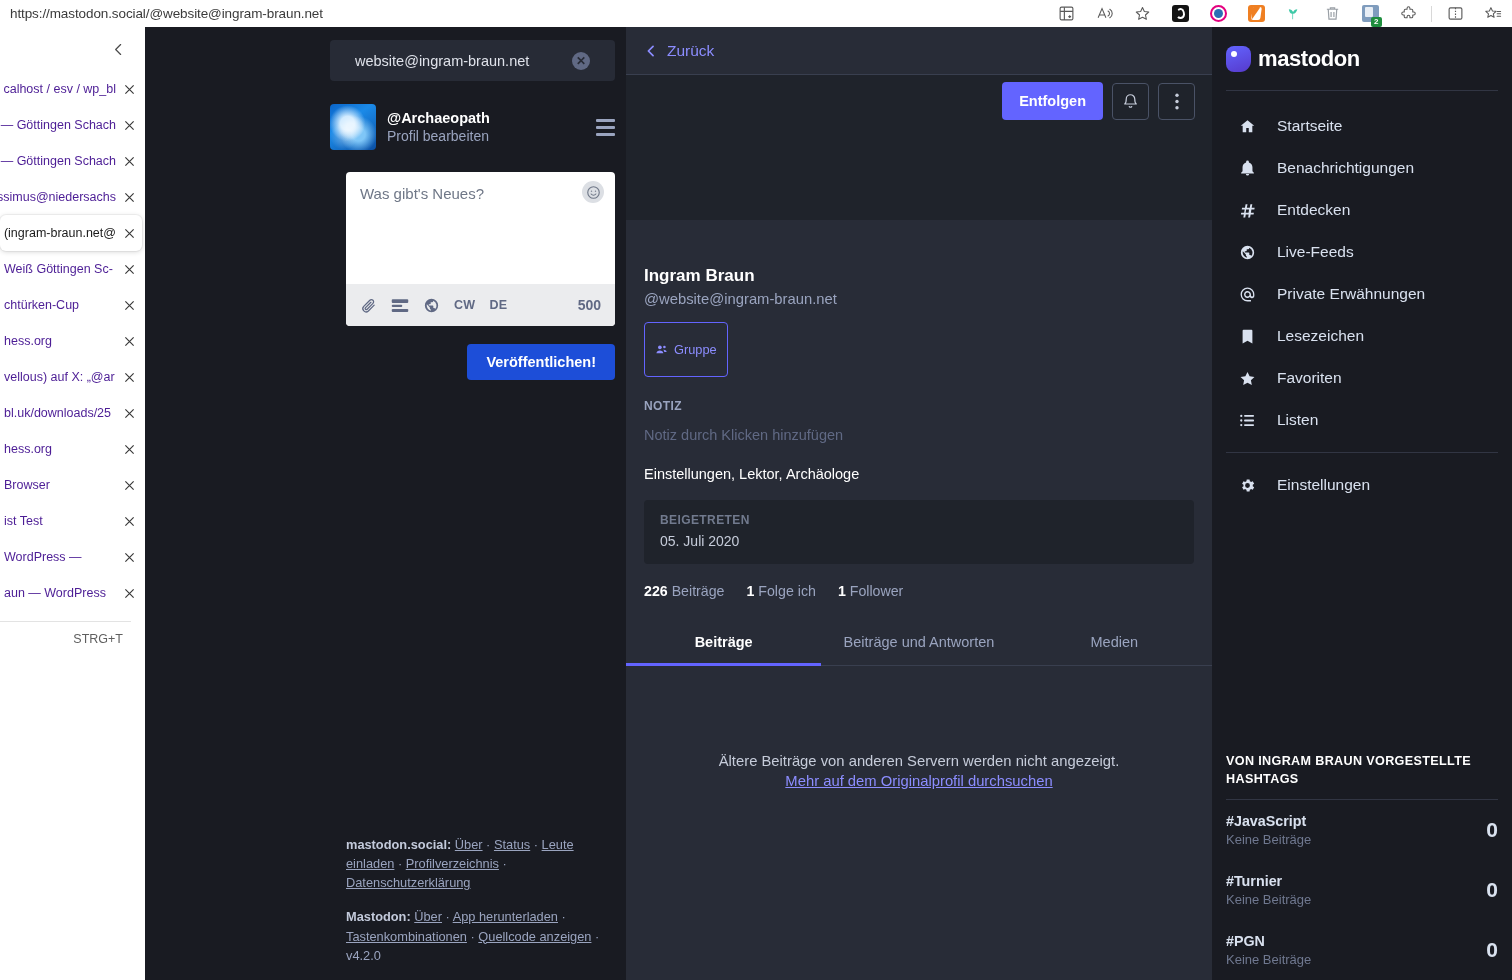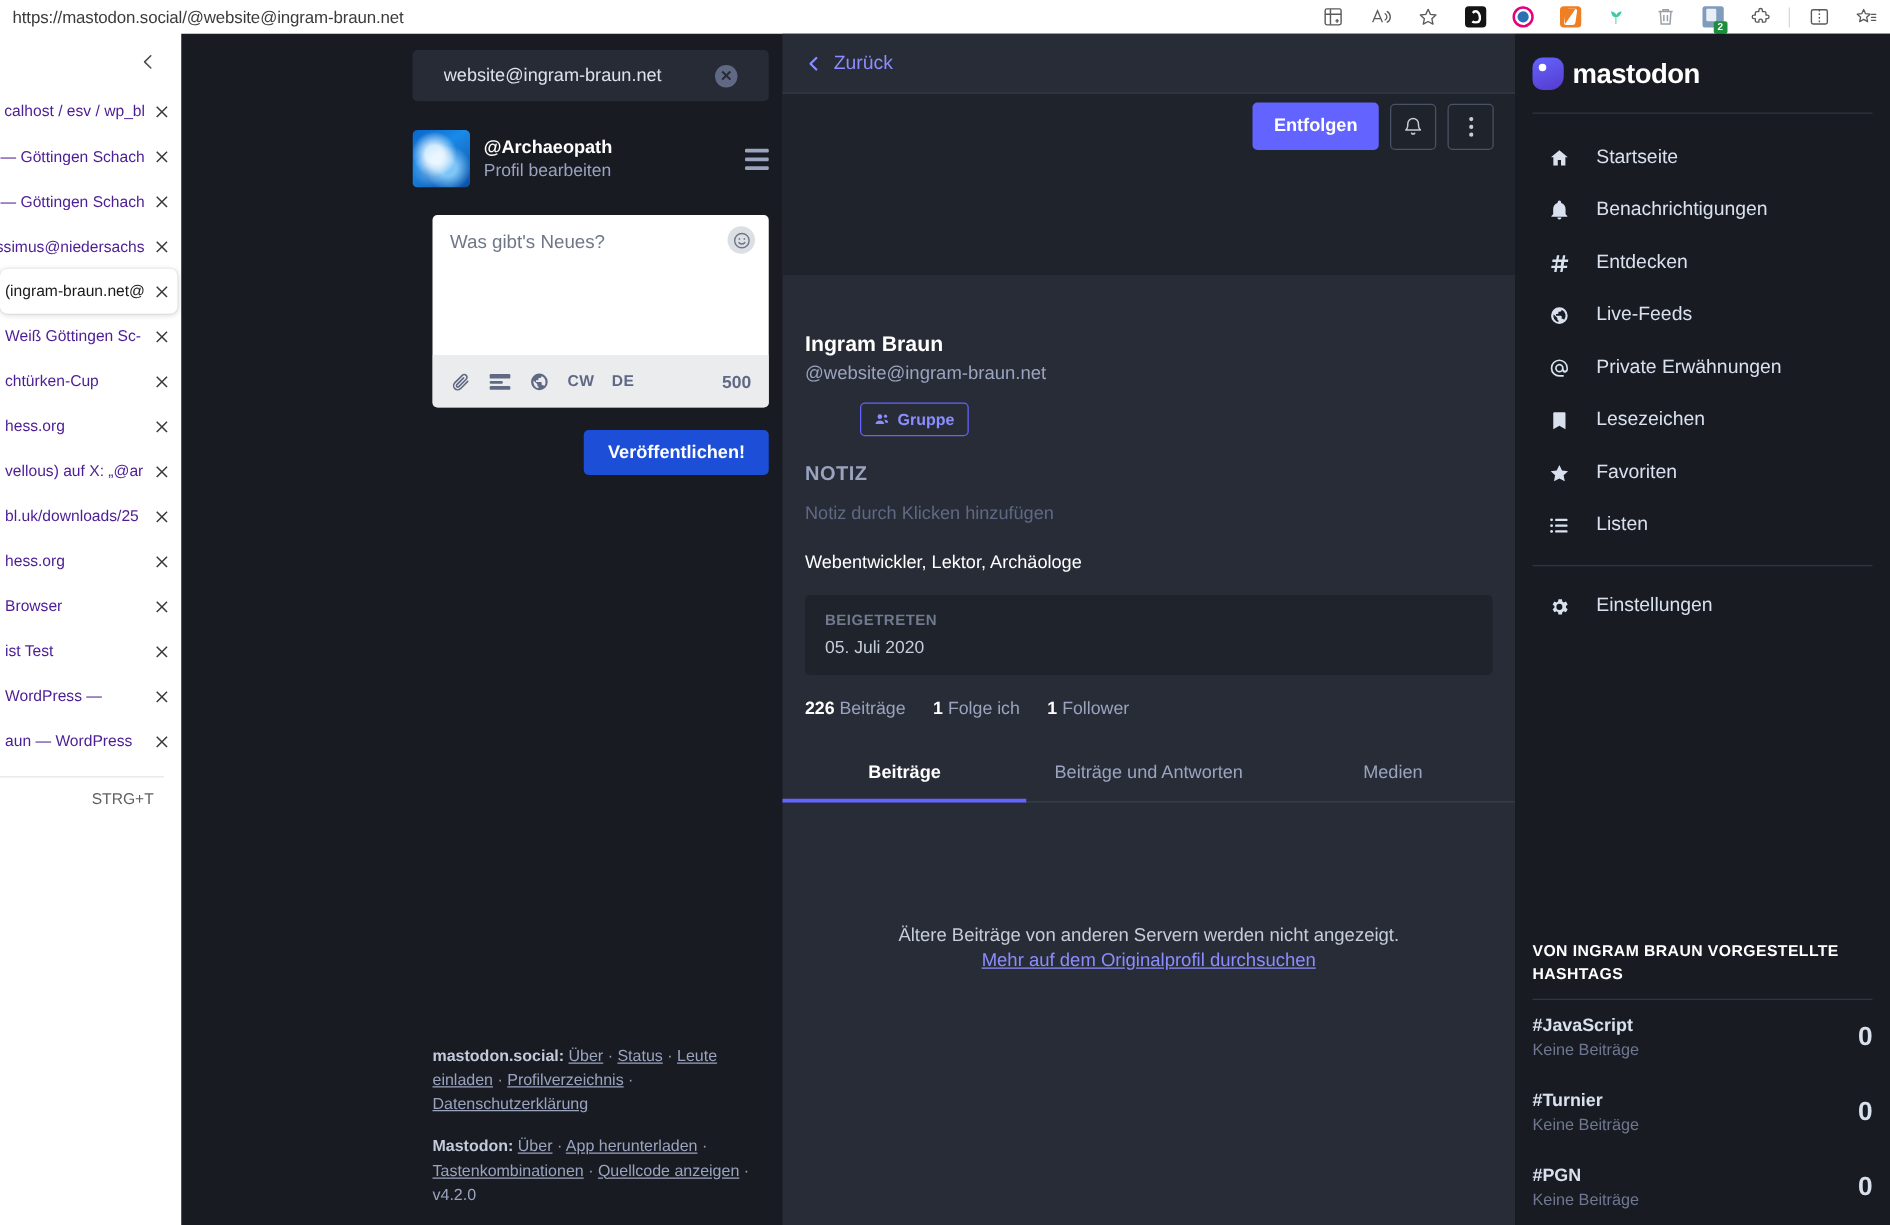--- a/index.html
+++ b/index.html
@@ -227,26 +227,26 @@
     display:flex; align-items:center; justify-content:center;
     cursor: pointer;
   }
   #profile-body { padding: 46px 18px 0 18px; position: relative; }
   #display-name { font-size: 17px; font-weight: 700; color: #ffffff; }
   #profile-handle { font-size: 14.8px; color: #9aa4bf; margin-top: 5px; }
   #group-badge {
     margin-top: 15px;
     display: inline-flex; align-items: center; gap: 6px;
     border: 1px solid #6364ff; border-radius: 4px;
-    padding: 5px 10px;
-    font-size: 12.8px; font-weight: 700; color: #8c8dff; margin-left: 44px;
+    padding: 19px 10px;
+    font-size: 12.8px; font-weight: 400; color: #8c8dff;
   }
   #note-label {
     margin-top: 22px;
-    font-size: 16px; font-weight: 700; color: #9aa4bf; letter-spacing: 0.4px;
+    font-size: 12px; font-weight: 700; color: #9aa4bf; letter-spacing: 0.4px;
   }
   #note-placeholder { margin-top: 14px; font-size: 14.5px; color: #606984; }
   #profile-bio { margin-top: 23px; font-size: 14.5px; color: #ffffff; }
   #joined-card {
     margin-top: 18px;
     background: #1f232b; border-radius: 4px;
     padding: 13px 16px 15px 16px;
   }
   #joined-label { font-size: 12px; font-weight: 700; color: #717a8e; letter-spacing: 0.4px; }
   #joined-value { font-size: 14px; color: #c6ccda; margin-top: 6px; }
@@ -658,21 +658,21 @@
             <path d="M2.6 19c0-3.3 2.9-5.3 6.4-5.3s6.4 2 6.4 5.3z"></path>
           <circle cx="17.4" cy="7.3" r="2.4"></circle>
             <path d="M15.2 12.6c3.4-.6 6.2 1.1 6.2 4.2h-4.3c0-1.7-.7-3.2-1.9-4.2z"></path>
         </svg>
         <span>Gruppe</span>
       </div>
 
       <div id="note-label">NOTIZ</div>
       <div id="note-placeholder">Notiz durch Klicken hinzufügen</div>
 
-      <div id="profile-bio">Webentwickler, Lektor, Archäologe</div>
+      <div id="profile-bio">Einstellungen, Lektor, Archäologe</div>
 
       <div id="joined-card">
         <div id="joined-label">BEIGETRETEN</div>
         <div id="joined-value">05. Juli 2020</div>
       </div>
 
       <div id="counters">
           <div class="counter"><b>226</b> <span>Beiträge</span></div>
           <div class="counter"><b>1</b> <span>Folge ich</span></div>
           <div class="counter"><b>1</b> <span>Follower</span></div>

